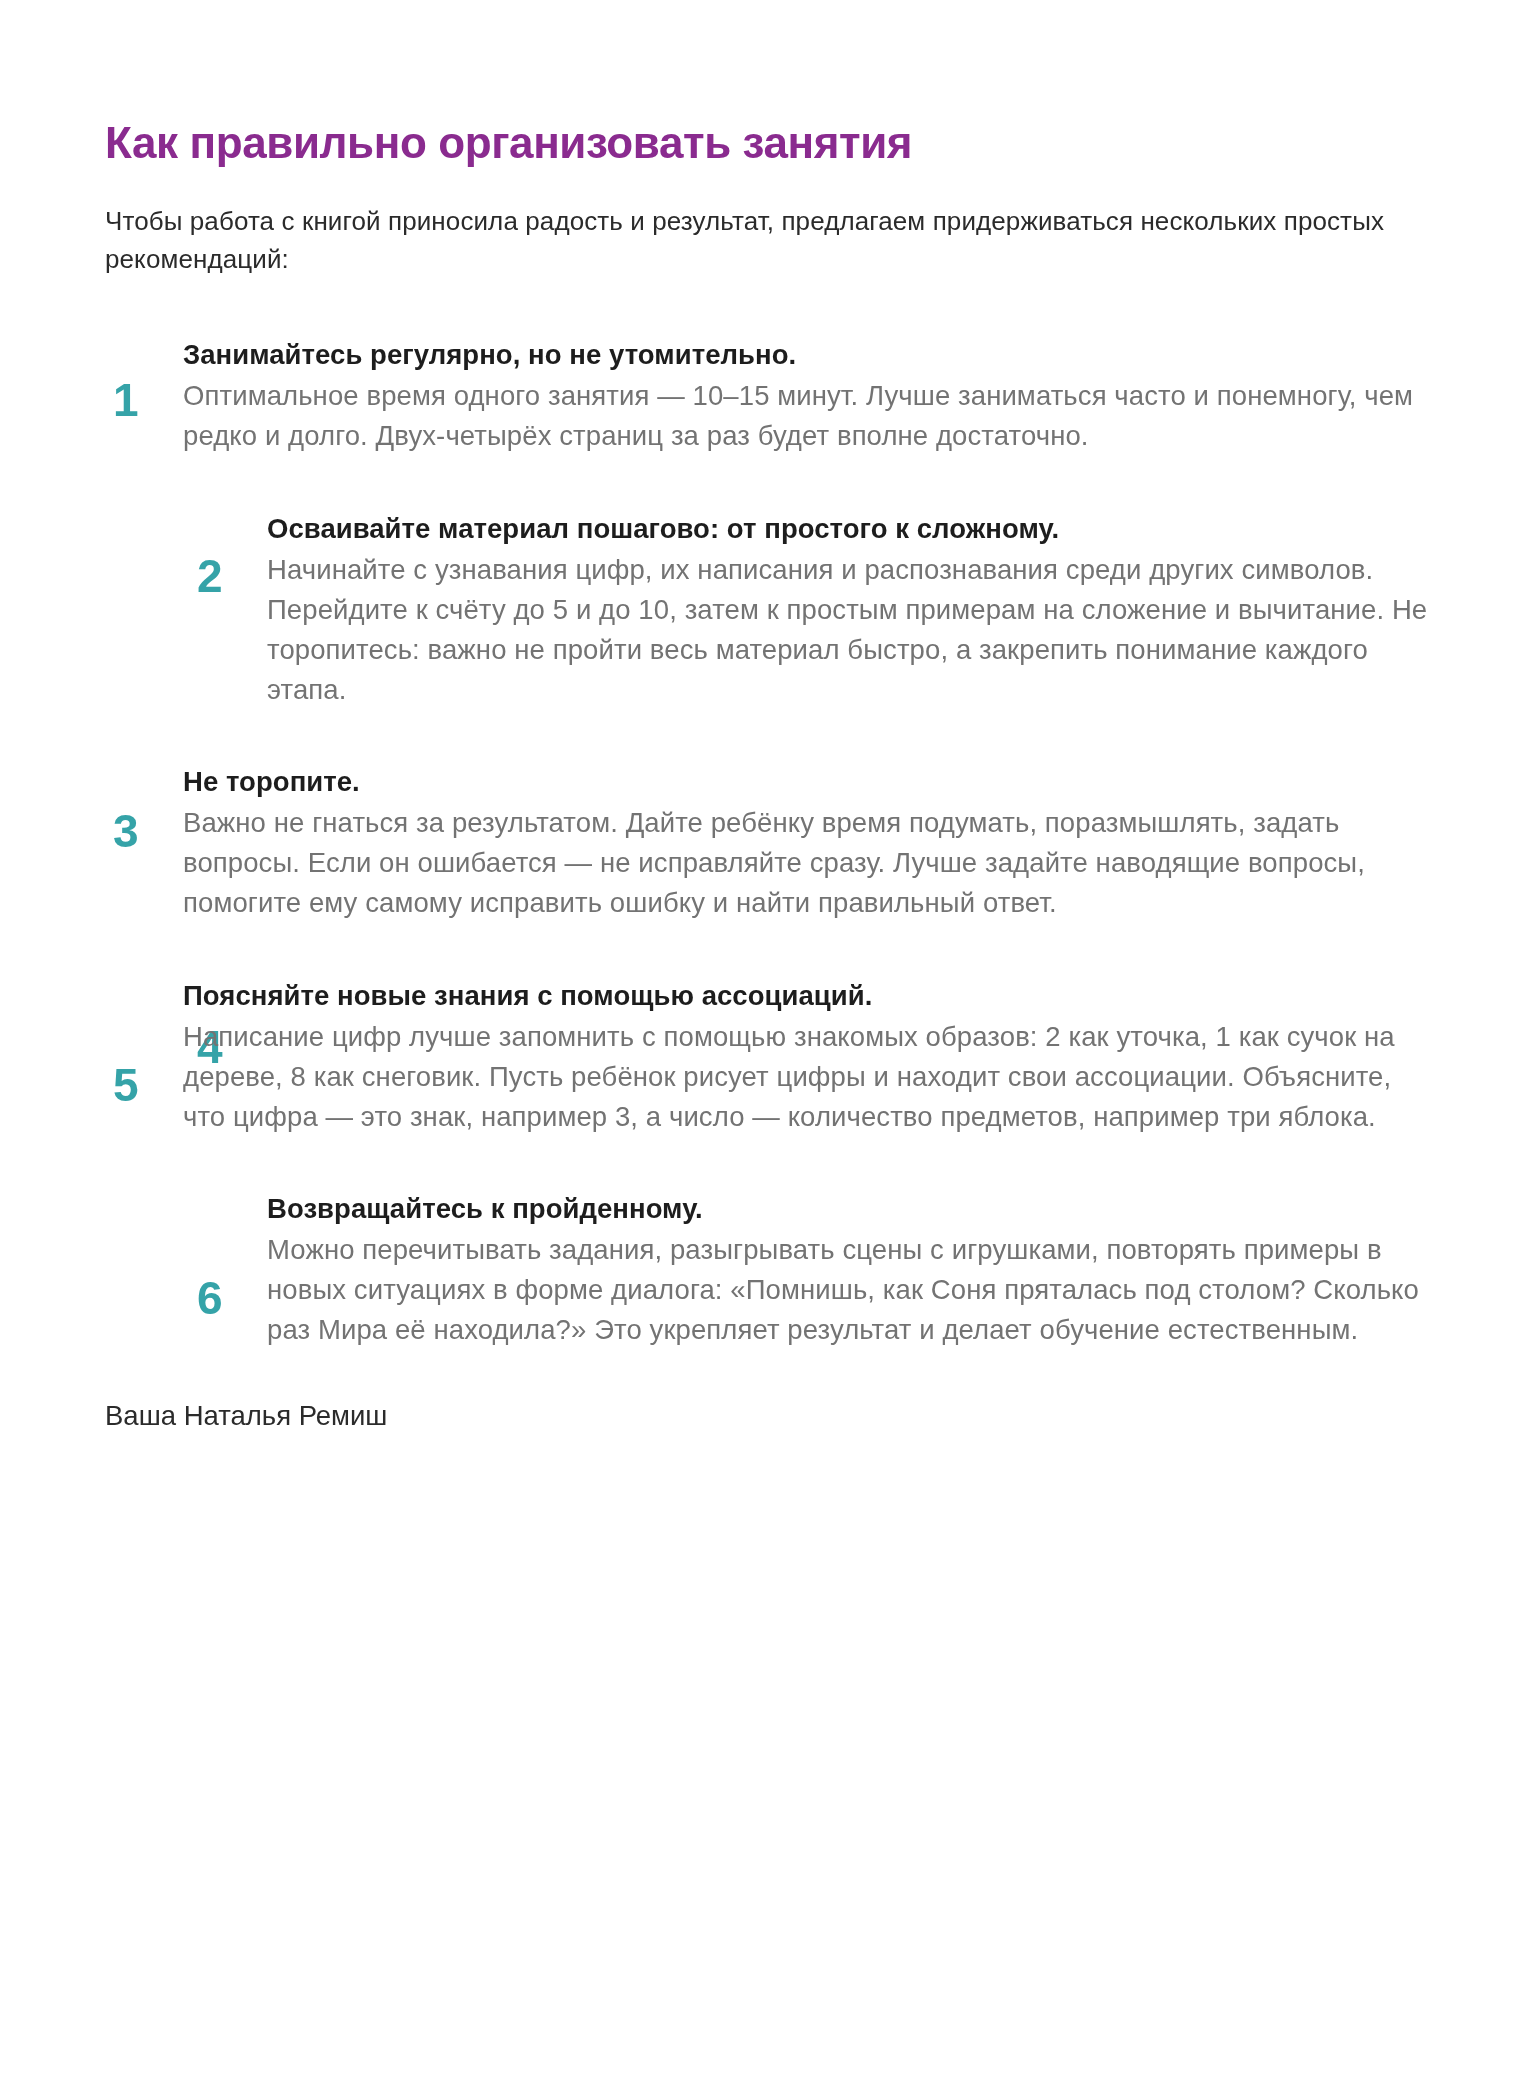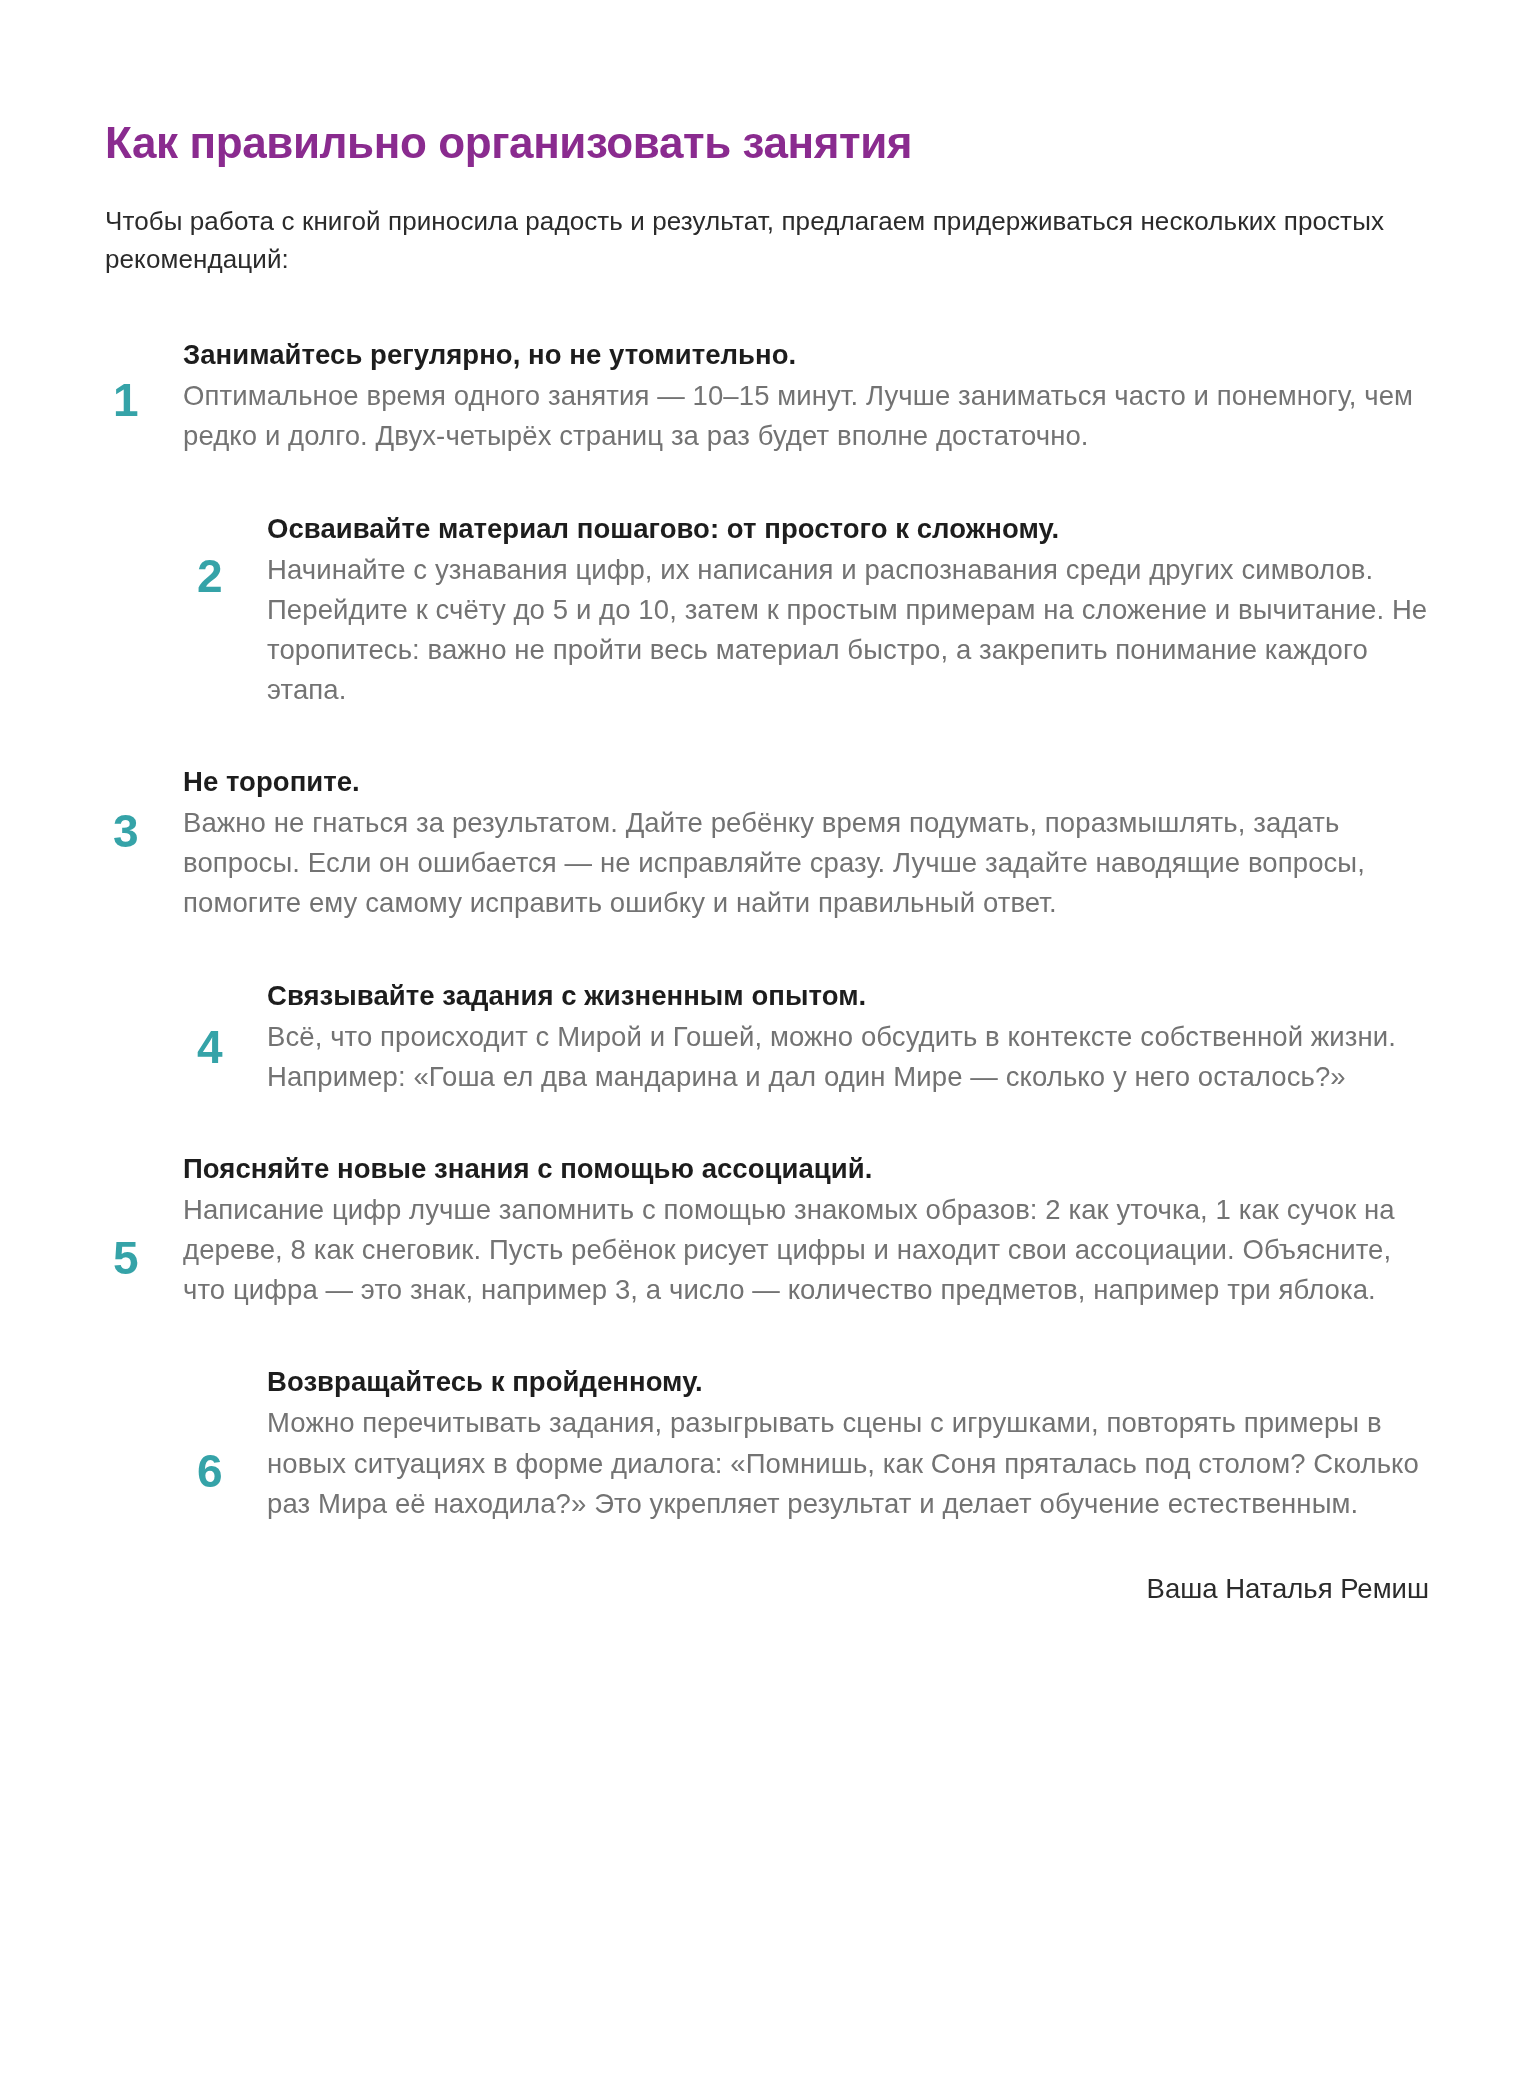--- a/index.html
+++ b/index.html
@@ -123,21 +123,21 @@
   .tip-6 .tip-num { top: 86px; }
 
   
   .outro {
     margin-top: 22px;
     max-width: 1300px;
   }
 
   .signature {
     margin-top: 10px;
-    text-align: right;
+    text-align: left;
     font-size: 27.5px;
     color: #2b2b2b;
     line-height: 1.4;
     padding-right: 6px;
   }
 </style>
 </head>
 <body>
 
 <div class="page">
@@ -168,24 +168,20 @@
       <div class="tip tip-3 indent-a">
         <span class="tip-num">3</span>
         <div class="tip-body">
           <p class="tip-head">Не торопите.</p>
           <p class="tip-text">Важно не гнаться за результатом. Дайте ребёнку время подумать, поразмышлять, задать вопросы. Если он ошибается — не исправляйте сразу. Лучше задайте наводящие вопросы, помогите ему самому исправить ошибку и найти правильный ответ.</p>
         </div>
       </div>
 
       <div class="tip tip-4 indent-b">
         <span class="tip-num">4</span>
-        <div class="tip-body">
-          <p class="tip-head">Связывайте задания с жизненным опытом.</p>
-          <p class="tip-text">Всё, что происходит с Мирой и Гошей, можно обсудить в контексте собственной жизни. Например: «Гоша ел два мандарина и дал один Мире — сколько у него осталось?»</p>
-        </div>
       </div>
 
       <div class="tip tip-5 indent-a">
         <span class="tip-num">5</span>
         <div class="tip-body">
           <p class="tip-head">Поясняйте новые знания с помощью ассоциаций.</p>
           <p class="tip-text">Написание цифр лучше запомнить с помощью знакомых образов: 2 как уточка, 1 как сучок на дереве, 8 как снеговик. Пусть ребёнок рисует цифры и находит свои ассоциации. Объясните, что цифра — это знак, например 3, а число — количество предметов, например три яблока.</p>
         </div>
       </div>
 

